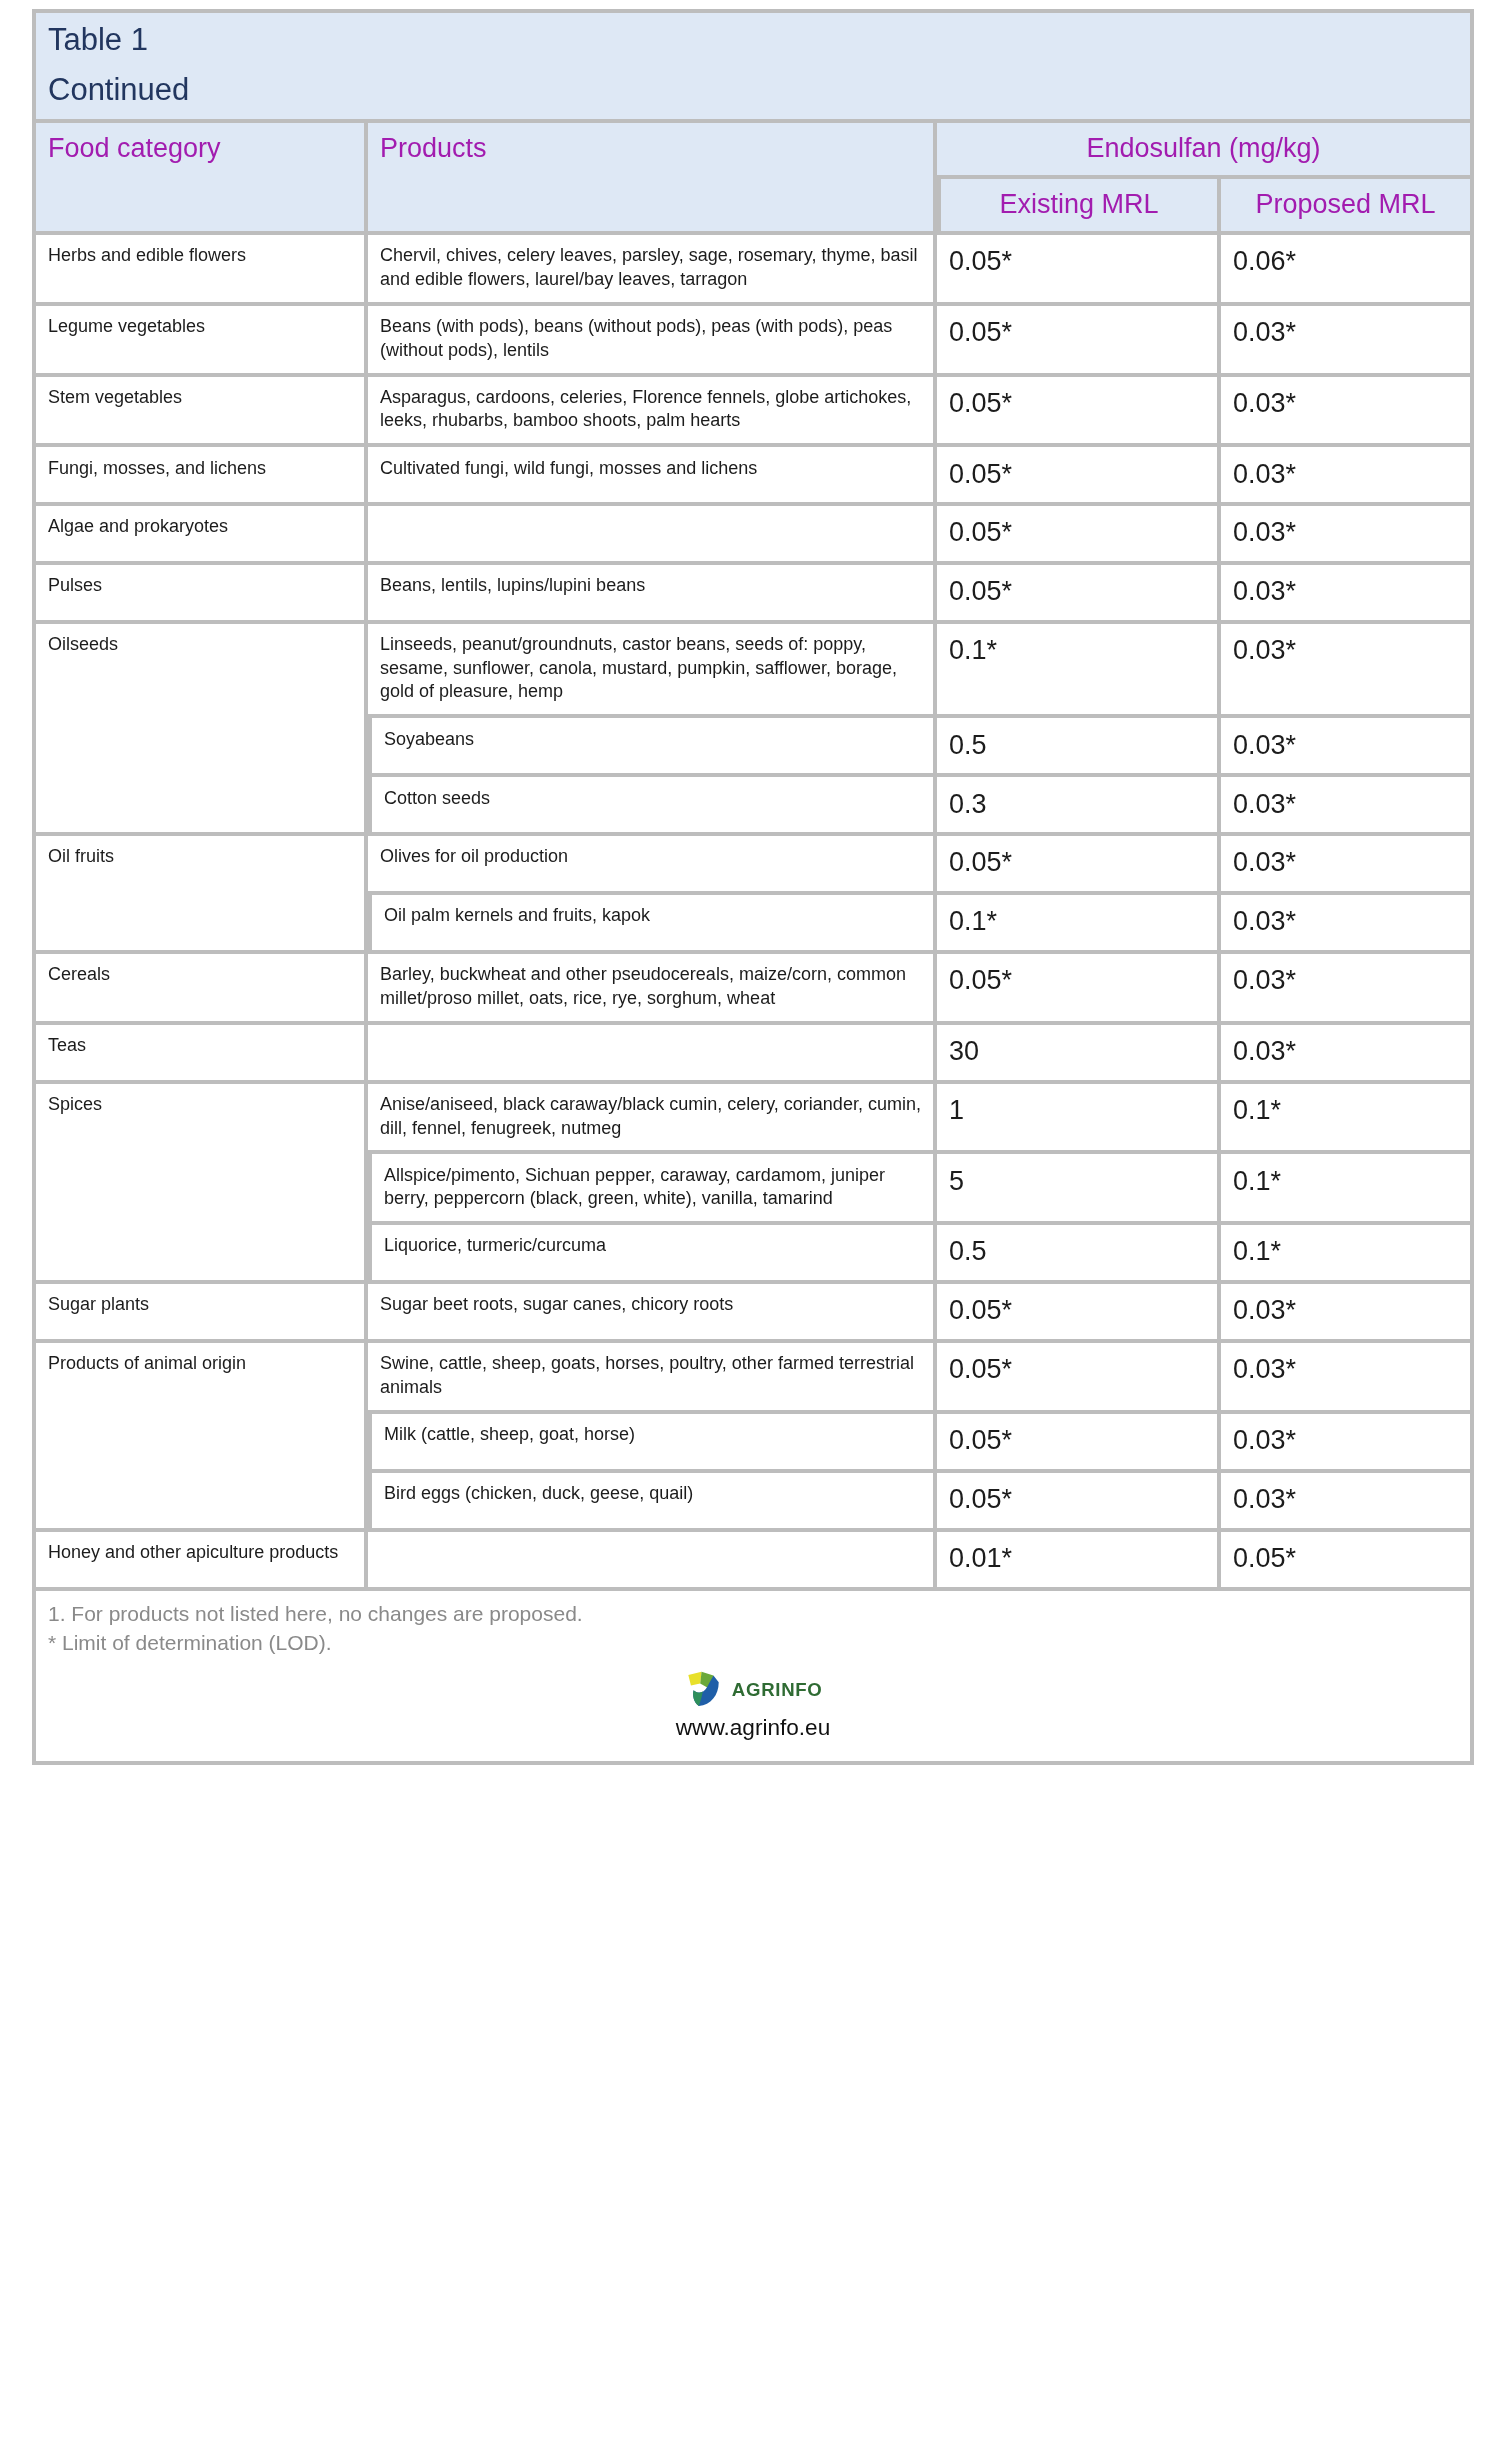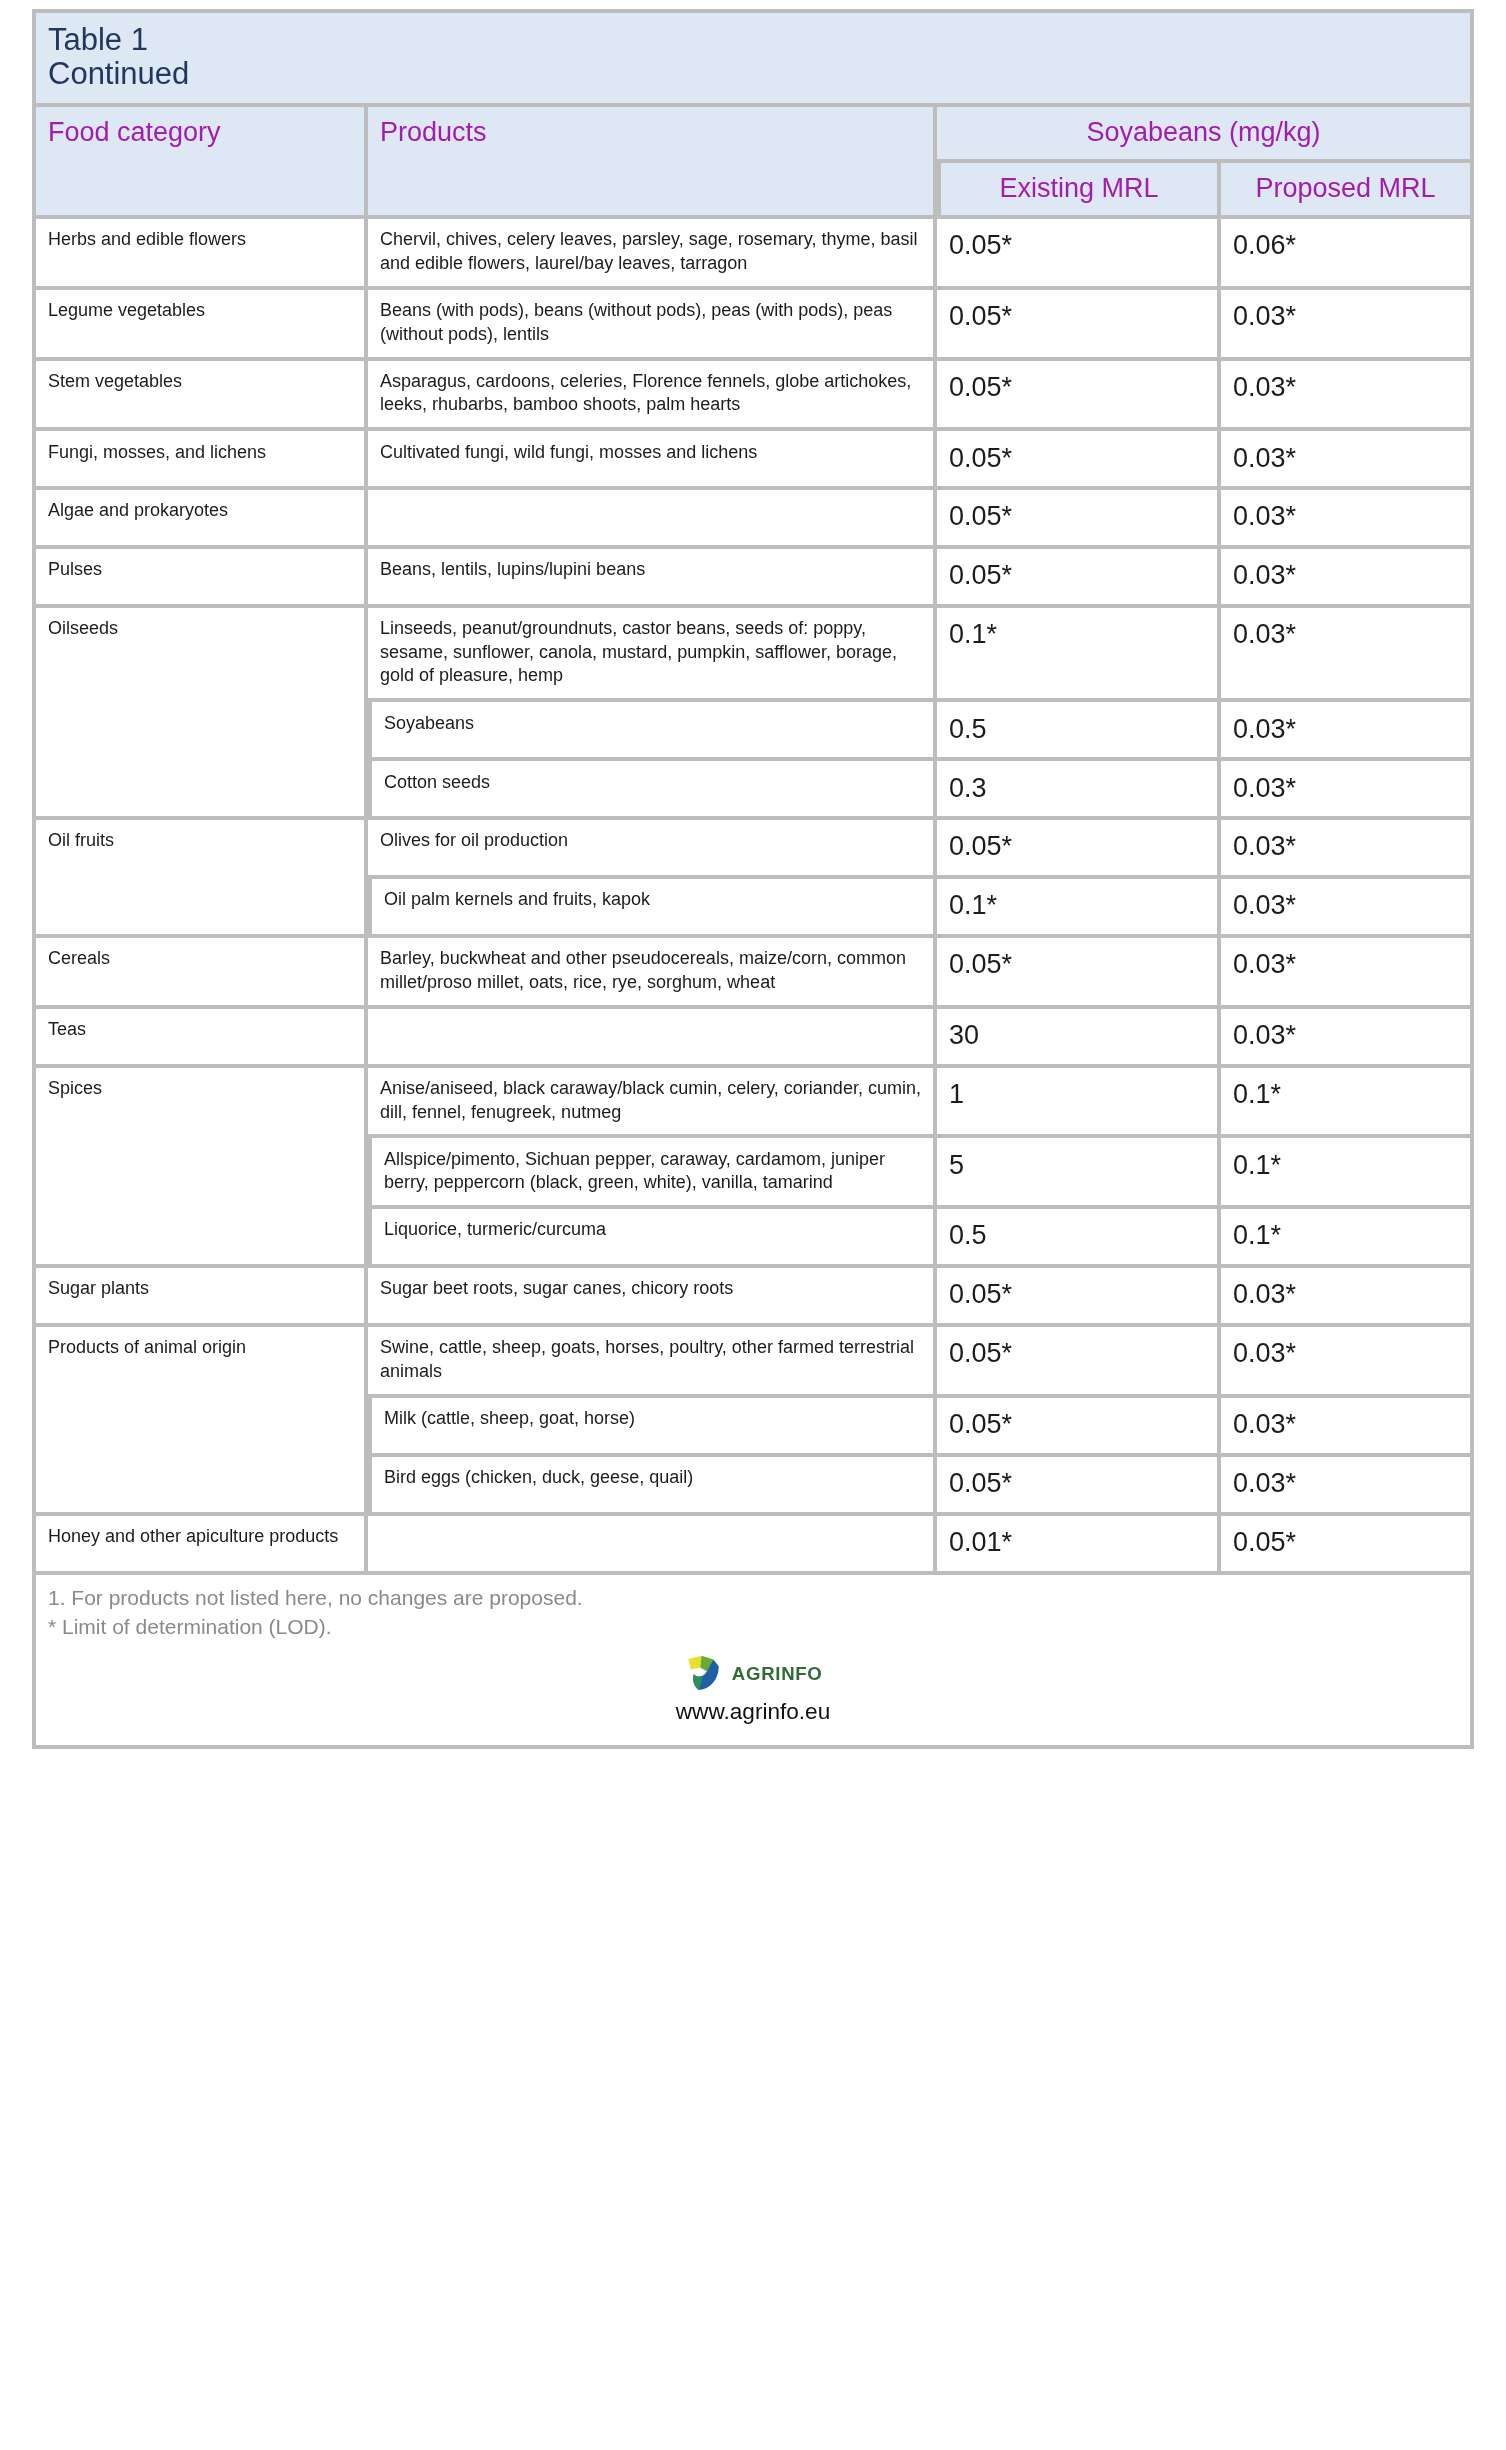--- a/index.html
+++ b/index.html
@@ -51,21 +51,21 @@
   
   .hdr-band {
     background: #dee8f5 !important;
     color: #22365f;
     text-align: center;
     font-size: 31px;
     line-height: 1.12;
     padding: 14.6px 6.7px 17.3px 6.7px;
   }
   .hdr-band .t1 { display: block; }
-  .hdr-band .t2 { display: block; }
+  .hdr-band .t2 { display: block; margin-top: 16px; }
 
   .hdr-cell {
     background: #dee8f5 !important;
     color: #a21caf;
     font-size: 27px;
     line-height: 1.2;
     padding-top: 14.6px;
   }
   .hdr-cell.center { text-align: center; }
 
@@ -148,21 +148,21 @@
       <tr>
         <th class="hdr-band" colspan="4">
           <span class="t1">Table 1</span>
           <span class="t2">Continued</span>
         </th>
       </tr>
 
       <tr>
         <th class="hdr-cell" rowspan="2">Food category</th>
         <th class="hdr-cell" rowspan="2">Products</th>
-        <th class="hdr-cell center" colspan="2">Soyabeans (mg/kg)</th>
+        <th class="hdr-cell center" colspan="2">Endosulfan (mg/kg)</th>
       </tr>
       <tr>
         <th class="hdr-cell center">Existing MRL</th>
         <th class="hdr-cell center">Proposed MRL</th>
       </tr>
 
       <tr>
         <td class="cat">Herbs and edible flowers</td>
         <td class="prod">Chervil, chives, celery leaves, parsley, sage, rosemary, thyme, basil and edible flowers, laurel/bay leaves, tarragon</td>
         <td class="val">0.05*</td>

